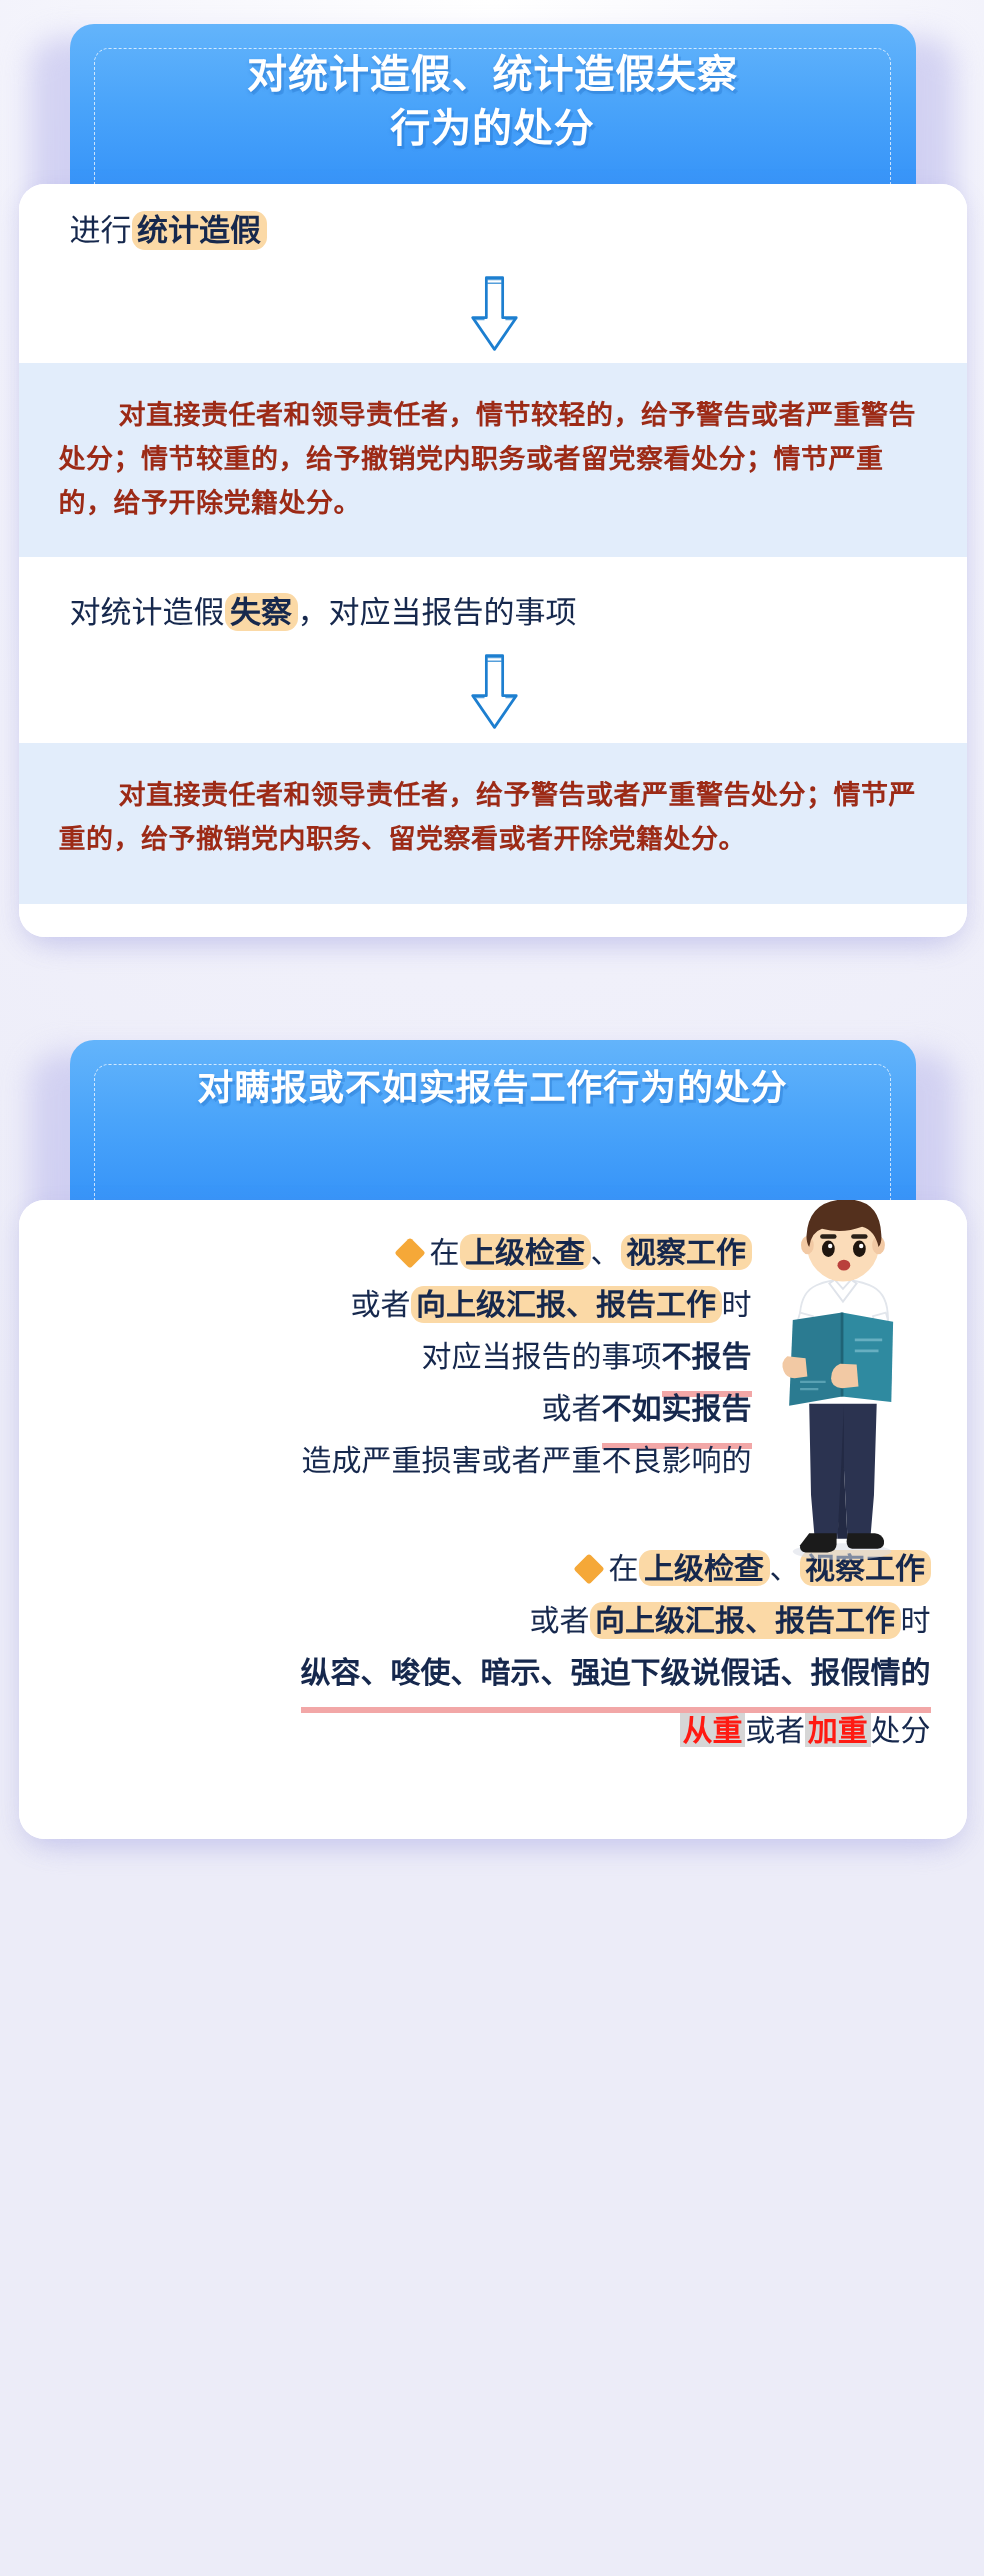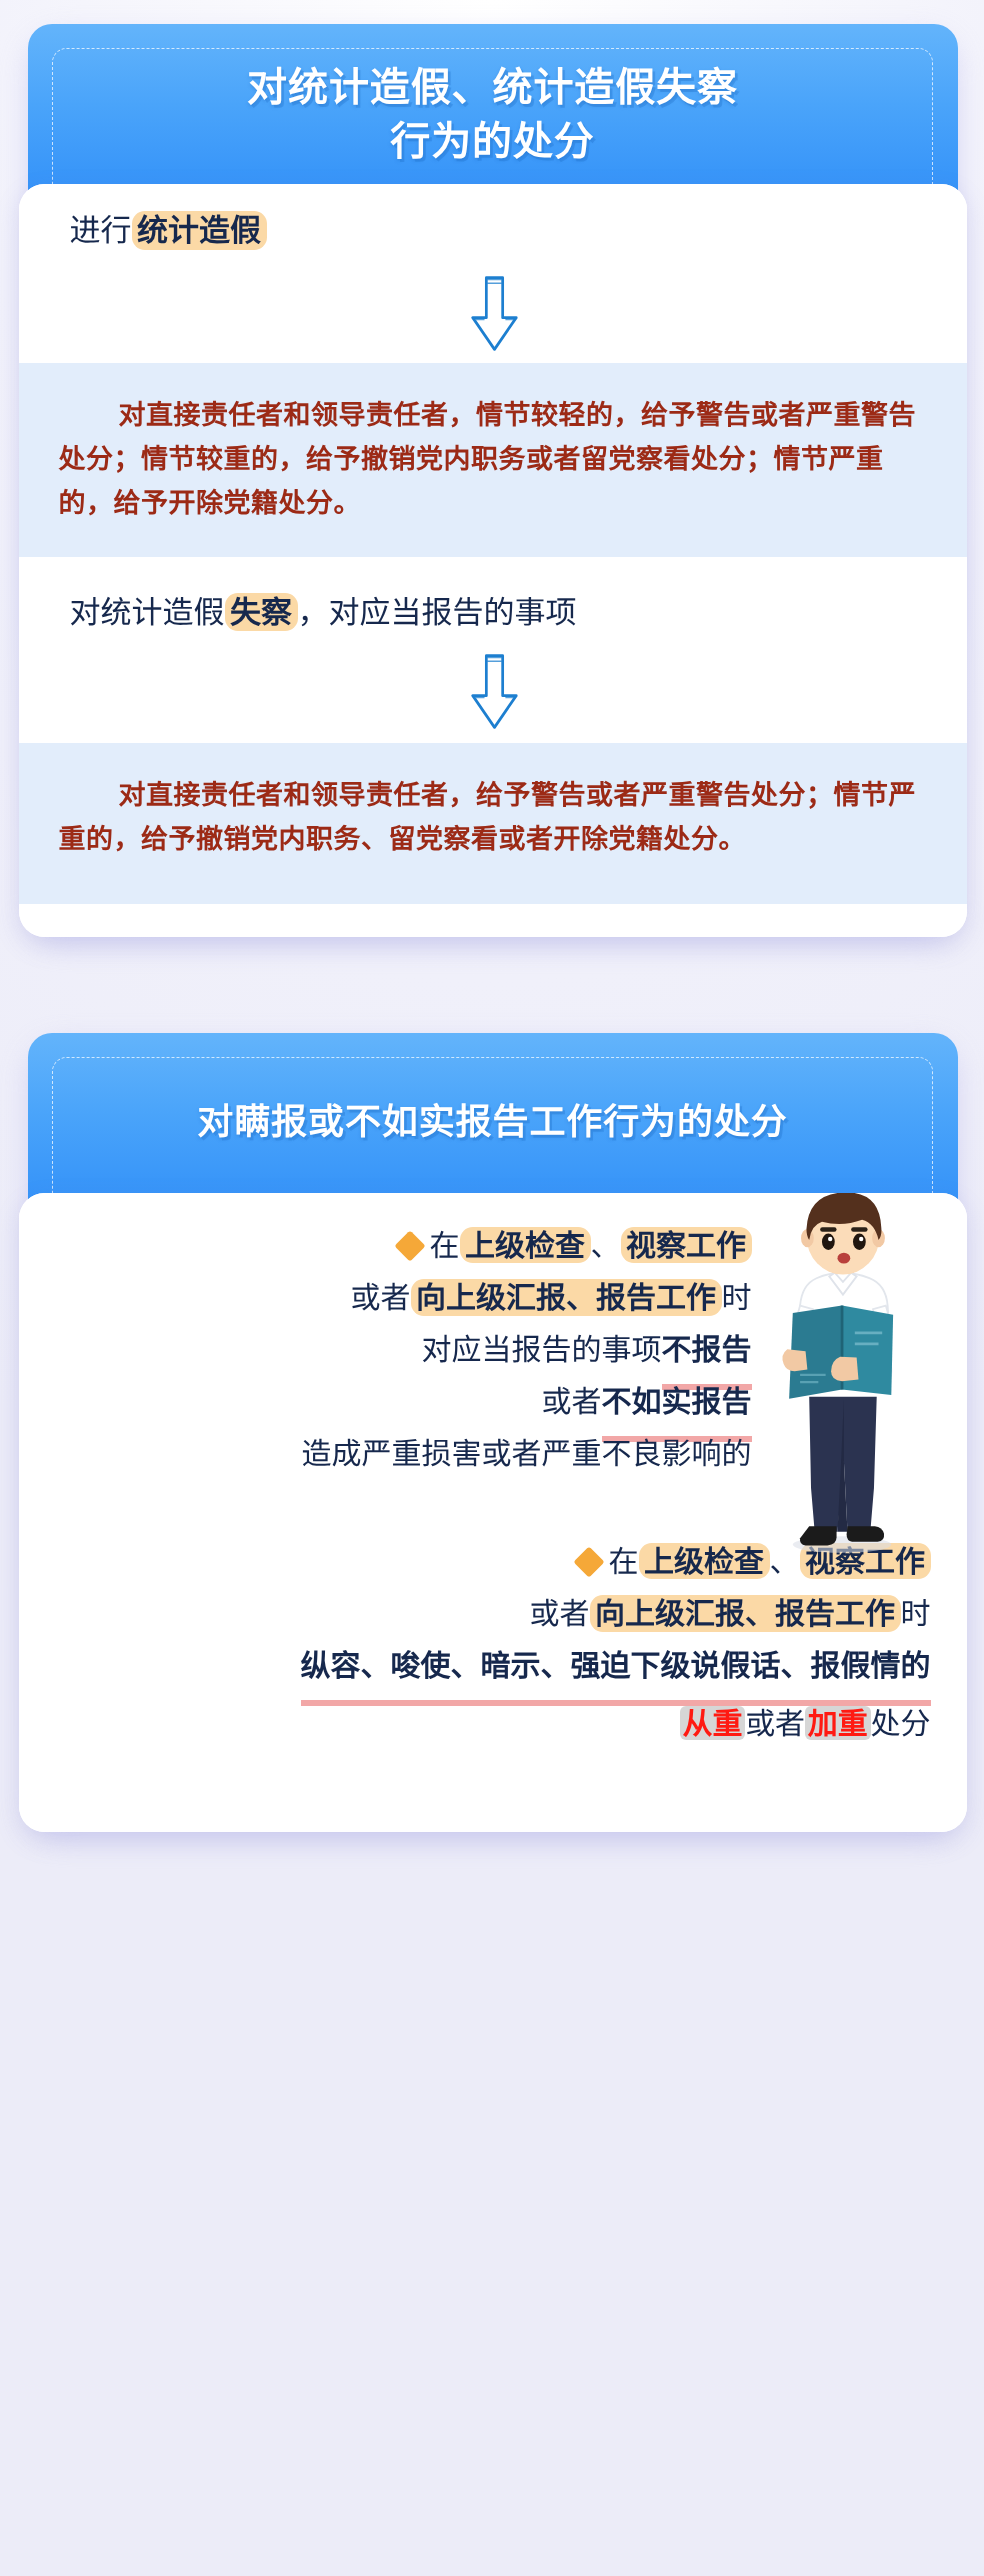--- a/index.html
+++ b/index.html
@@ -43,28 +43,29 @@
     background: linear-gradient(180deg, #c9c8ef 0%, #bdbdf0 60%, #cfcff4 100%);
     filter: blur(14.6px);
     opacity: .75;
     z-index: 0;
   }
 
   .card-header {
     position: relative;
     z-index: 2;
     margin: 0 auto;
-    width: 930px;
+    width: 846px;
     min-height: 191px;
     border-radius: 24px 24px 9px 9px;
     background: linear-gradient(180deg, #63b4fb 0%, #4aa4fa 42%, #2f8ef8 100%);
     display: flex;
-    align-items: center;
+    align-items: flex-start;
     justify-content: center;
     padding: 24px 42px 36px;
+    font-family: Liberation Serif, serif;
   }
 
   .card-header .dash {
     position: absolute;
     left: 24.6px;
     right: 24.6px;
     top: 24px;
     bottom: 0;
     border: 1.8px dashed rgba(255,255,255,.72);
     border-bottom: none;
@@ -83,21 +84,21 @@
     text-align: center;
     text-shadow:
       2.7px 2.7px 0 rgba(30,110,200,.30),
       0 1.8px 3.6px rgba(20,90,180,.25);
   }
   .card-title.one-line { font-size: 36px; }
 
   .card-body {
     position: relative;
     z-index: 3;
-    margin: -31px auto 8px;
+    margin: -31px auto 15px;
     width: 948px;
     background: #ffffff;
     border-radius: 25.5px;
     overflow: hidden;
     box-shadow: 0 9px 24px rgba(120,120,200,.18);
   }
 
   
   .block {
     padding: 24px 36px 24px 40px;
@@ -145,21 +146,20 @@
     border-radius: 12.8px;
     padding: 1.8px 5.5px;
     font-weight: 700;
     color: #16284d;
   }
   .hl-red-bg {
     background: #d6d6d6;
     color: #ff1a12;
     font-weight: 700;
     padding: 0.9px 2.7px;
-    border-radius: 6px;
   }
   .ul-pink {
     border-bottom: 6.4px solid #f2a7a7;
     padding-bottom: 18px;
     font-weight: bold;
   }
 
   
   .bullets {
     font-size: 30px;

